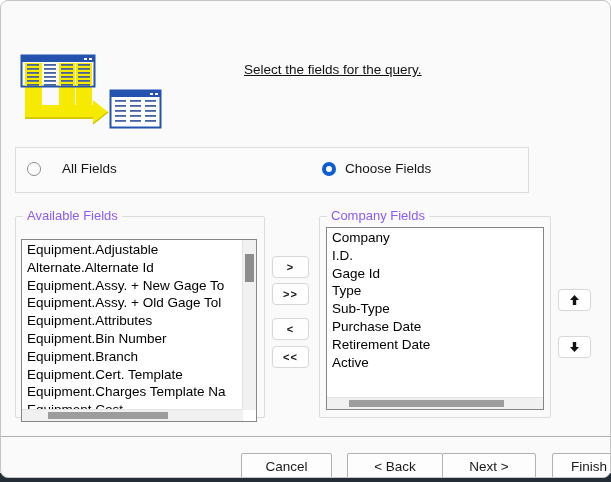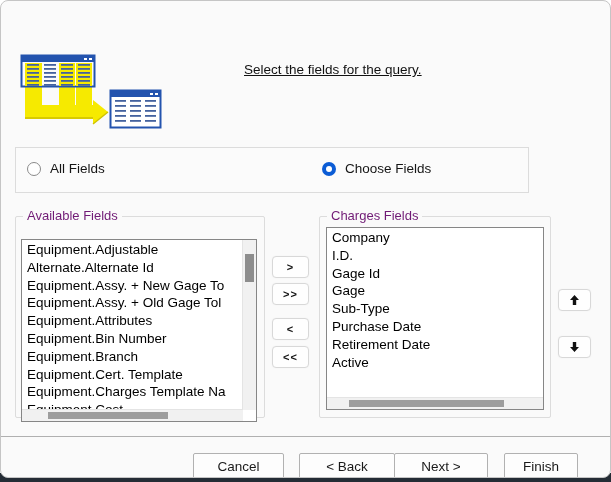--- a/index.html
+++ b/index.html
@@ -16,27 +16,27 @@
   .title-text{position:absolute;left:14px;top:6px;font-size:14px;color:#6c6c6c;}
   .instruction{position:absolute;left:243px;top:61px;font-size:13.5px;color:#111;text-decoration:underline;}
   .icon-wrap{position:absolute;left:18px;top:52px;width:150px;height:78px;}
 
   .mode-box{position:absolute;left:14px;top:146px;width:512px;height:44px;border:1px solid #dcdcdc;background:#fbfbfb;}
   .radio-opt{position:absolute;top:13px;display:flex;align-items:center;}
   .radio-opt .radio{width:14px;height:14px;border-radius:50%;border:1px solid #8a8a8a;background:#fff;box-sizing:border-box;flex:0 0 auto;}
   .radio-opt .radio.checked{border:none;background:#0b5cd5;position:relative;}
   .radio-opt .radio.checked::after{content:"";position:absolute;left:4px;top:4px;width:6px;height:6px;border-radius:50%;background:#fff;}
   .radio-opt .radio-label{font-size:13.5px;color:#151515;margin-left:9px;}
-  #opt-all{left:11px;}
+  #opt-all{left:11px;gap:12px;}
   #opt-choose{left:268px;padding-left:38px;}
 
   .groupbox{position:absolute;border:1px solid #dcdcdc;border-radius:2px;}
   #gb-available{left:14px;top:215px;width:248px;height:200px;}
   #gb-selected{left:318px;top:215px;width:230px;height:200px;}
-  .gb-label{position:absolute;top:-9px;left:7px;background:#fafafa;padding:0 4px;font-size:13px;color:#701a75;white-space:nowrap;}
+  .gb-label{position:absolute;top:-9px;left:7px;background:#fafafa;padding:0 4px;font-size:13px;color:#8b5cf6;white-space:nowrap;}
 
   .listbox{position:absolute;background:#fff;border:1px solid #868686;overflow:hidden;}
   #list-available{left:5px;top:22px;width:234px;height:181px;}
   #list-selected{left:6px;top:10px;width:216px;height:181px;}
   .list-items{position:absolute;left:0;top:1px;right:0;bottom:0;overflow:hidden;}
   .list-item{font-size:13.5px;line-height:17.8px;padding-left:5px;white-space:nowrap;color:#000;}
 
   .vscroll{position:absolute;top:0;right:0;width:13px;bottom:11px;background:#f1f1f1;border-left:1px solid #e4e4e4;}
   .vthumb{position:absolute;left:2px;top:14px;width:9px;height:28px;background:#8d8d8d;}
   .hscroll{position:absolute;left:0;right:0;bottom:0;height:11px;background:#f1f1f1;border-top:1px solid #e4e4e4;}
@@ -57,21 +57,21 @@
   #xfer-remove{top:317px;}
   #xfer-remove-all{top:345px;}
   .move-btn{left:557px;width:31px;height:20px;}
   #move-up{top:288px;}
   #move-down{top:335px;}
 
   .footer-sep{position:absolute;left:0;right:0;top:435px;height:1px;background:#b0b0b0;}
   .btn{
     position:absolute;top:452px;height:26px;box-sizing:border-box;
     background:#fdfdfd;border:1px solid #b1b1b1;border-radius:2px;
-    font-size:13.5px;color:#1a1a1a;display:flex;align-items:center;justify-content:center;cursor:default;
+    font-size:13.5px;color:#1a1a1a;display:flex;align-items:center;justify-content:center;cursor:default;margin-left:48px;
   }
   #btn-cancel{left:192px;width:91px;}
   #btn-back{left:298px;width:96px;}
   #btn-next{left:393px;width:94px;}
   #btn-finish{left:503px;width:74px;}
 </style>
 </head>
 <body>
 
 <div class="bottom-edge"></div>
@@ -186,27 +186,27 @@
       </div>
     </div>
   </div>
 
   <div class="xfer-btn" id="xfer-add">&gt;</div>
   <div class="xfer-btn" id="xfer-add-all">&gt;&gt;</div>
   <div class="xfer-btn" id="xfer-remove">&lt;</div>
   <div class="xfer-btn" id="xfer-remove-all">&lt;&lt;</div>
 
   <div class="groupbox" id="gb-selected">
-    <span class="gb-label">Charges Fields</span>
+    <span class="gb-label">Company Fields</span>
     <div class="listbox" id="list-selected">
       <div class="list-items">
           <div class="list-item">Company</div>
           <div class="list-item">I.D.</div>
           <div class="list-item">Gage Id</div>
-          <div class="list-item">Gage</div>
+          <div class="list-item">Type</div>
           <div class="list-item">Sub-Type</div>
           <div class="list-item">Purchase Date</div>
           <div class="list-item">Retirement Date</div>
           <div class="list-item">Active</div>
         </div>
       <div class="hscroll">
         <div class="hthumb"></div>
       </div>
     </div>
   </div>

